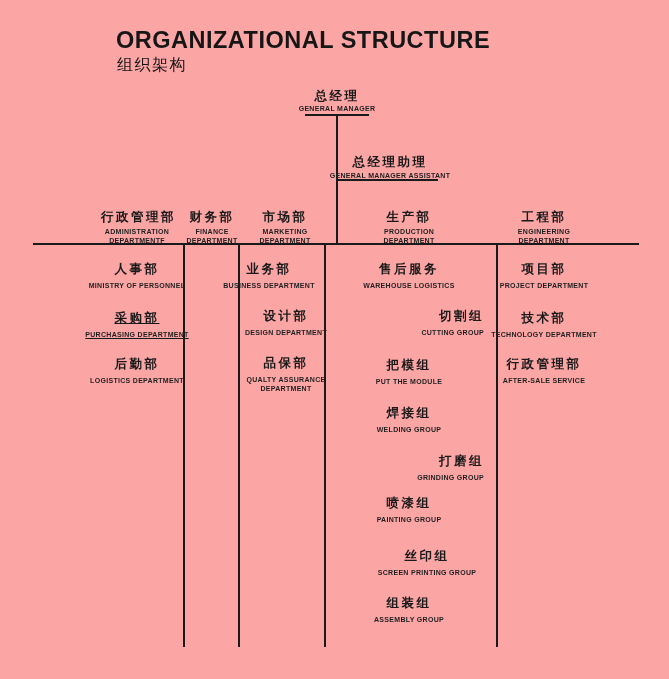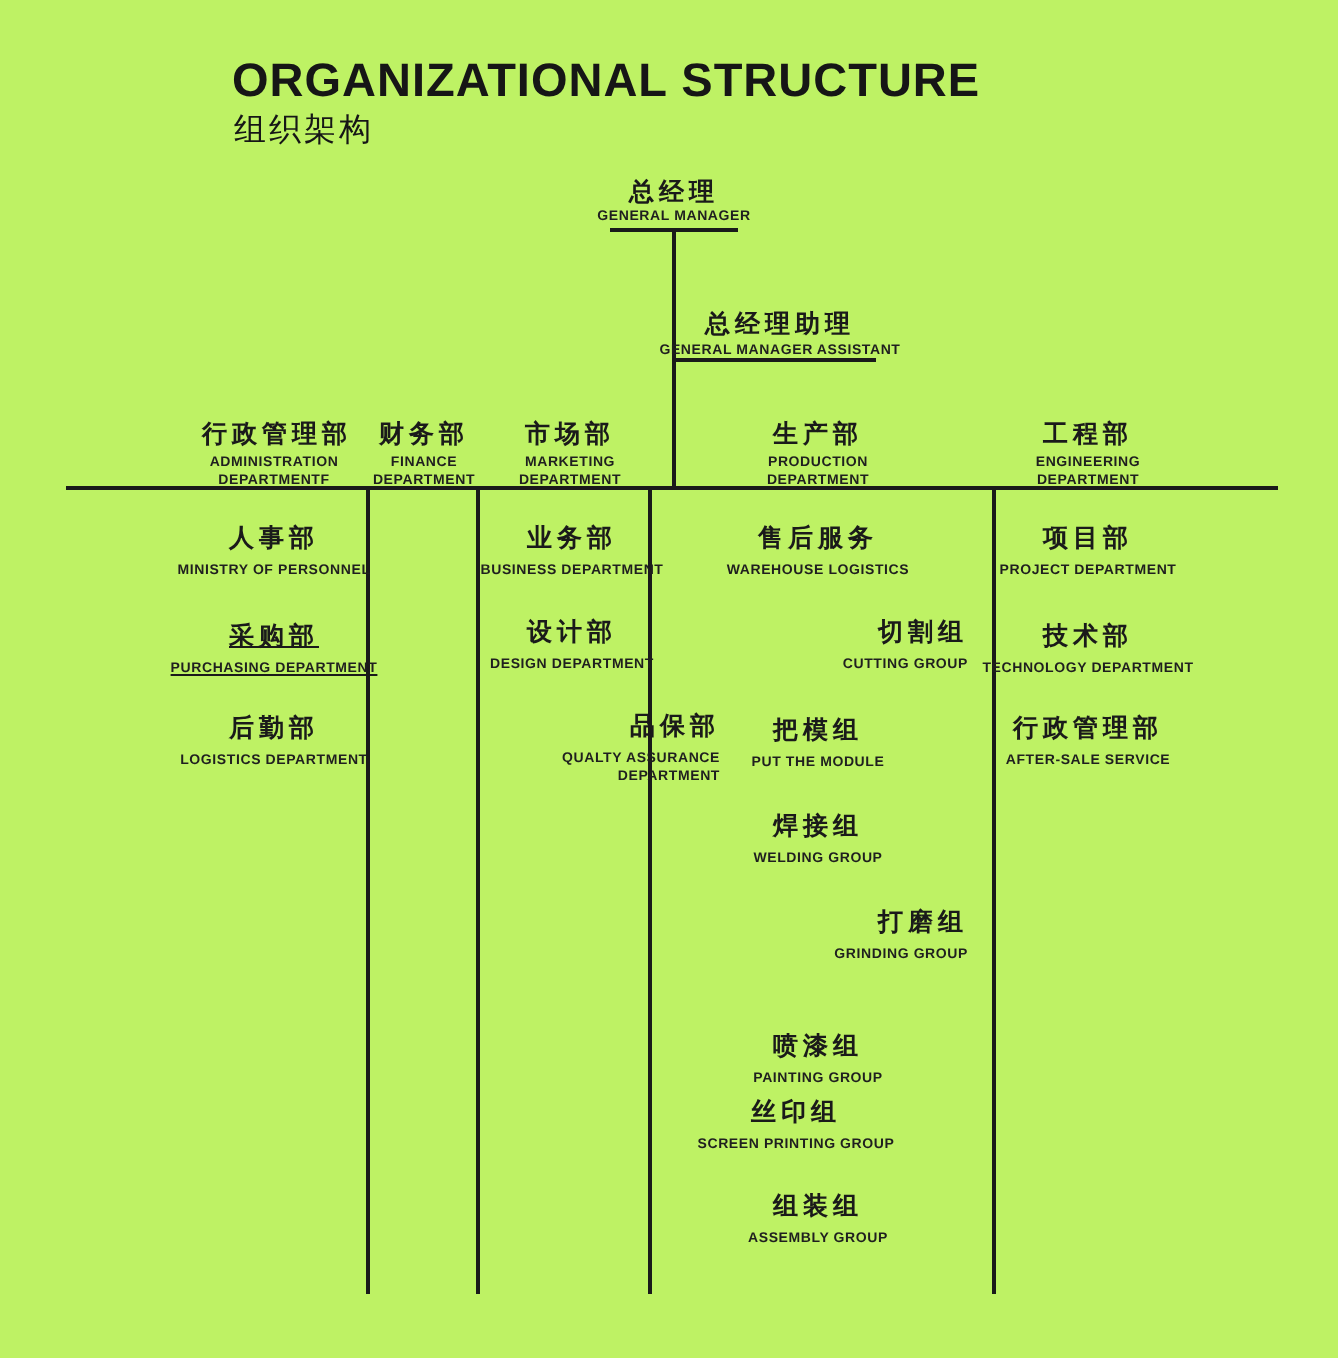--- a/index.html
+++ b/index.html
@@ -1,19 +1,19 @@
 <!DOCTYPE html>
 <html><head>
 <meta charset="utf-8">
 <style>
   html,body{margin:0;padding:0;background:#ffffff;}
   .page{
     position:relative;
     width:669px;height:679px;
-    background:#bef264;
+    background:#fca5a5;
     font-family:"Liberation Sans","DejaVu Sans",sans-serif;
     color:#1a1a1a;
     overflow:hidden;
   }
   .title{
     position:absolute;left:116px;top:27px;
     font-size:23.5px;font-weight:bold;letter-spacing:0.5px;
     color:#161616;white-space:nowrap;
   }
   .subtitle{
@@ -90,29 +90,29 @@
   </div>
   <div class="node" style="left:62px;top:311px;width:150px;text-decoration:underline;">
     <div class="zh">采购部</div>
     <div class="en">PURCHASING DEPARTMENT</div>
   </div>
   <div class="node" style="left:62px;top:357px;width:150px;">
     <div class="zh">后勤部</div>
     <div class="en">LOGISTICS DEPARTMENT</div>
   </div>
 
-  <div class="node" style="left:211px;top:262px;width:150px;">
+  <div class="node" style="left:194px;top:262px;width:150px;">
     <div class="zh">业务部</div>
     <div class="en">BUSINESS DEPARTMENT</div>
   </div>
   <div class="node" style="left:211px;top:309px;width:150px;">
     <div class="zh">设计部</div>
     <div class="en">DESIGN DEPARTMENT</div>
   </div>
-  <div class="node" style="left:244px;top:356px;width:116px;text-align:right;">
+  <div class="node" style="left:228px;top:356px;width:116px;">
     <div class="zh">品保部</div>
     <div class="en">QUALTY ASSURANCE DEPARTMENT</div>
   </div>
 
   <div class="node" style="left:334px;top:262px;width:150px;">
     <div class="zh">售后服务</div>
     <div class="en">WAREHOUSE LOGISTICS</div>
   </div>
   <div class="node" style="left:334px;top:309px;width:150px;text-align:right;">
     <div class="zh">切割组</div>
@@ -123,25 +123,25 @@
     <div class="en">PUT THE MODULE</div>
   </div>
   <div class="node" style="left:334px;top:406px;width:150px;">
     <div class="zh">焊接组</div>
     <div class="en">WELDING GROUP</div>
   </div>
   <div class="node" style="left:334px;top:454px;width:150px;text-align:right;">
     <div class="zh">打磨组</div>
     <div class="en">GRINDING GROUP</div>
   </div>
-  <div class="node" style="left:334px;top:516px;width:150px;">
+  <div class="node" style="left:334px;top:496px;width:150px;">
     <div class="zh">喷漆组</div>
     <div class="en">PAINTING GROUP</div>
   </div>
-  <div class="node" style="left:323px;top:549px;width:150px;">
+  <div class="node" style="left:352px;top:549px;width:150px;">
     <div class="zh">丝印组</div>
     <div class="en">SCREEN PRINTING GROUP</div>
   </div>
   <div class="node" style="left:334px;top:596px;width:150px;">
     <div class="zh">组装组</div>
     <div class="en">ASSEMBLY GROUP</div>
   </div>
 
   <div class="node" style="left:469px;top:262px;width:150px;">
     <div class="zh">项目部</div>

